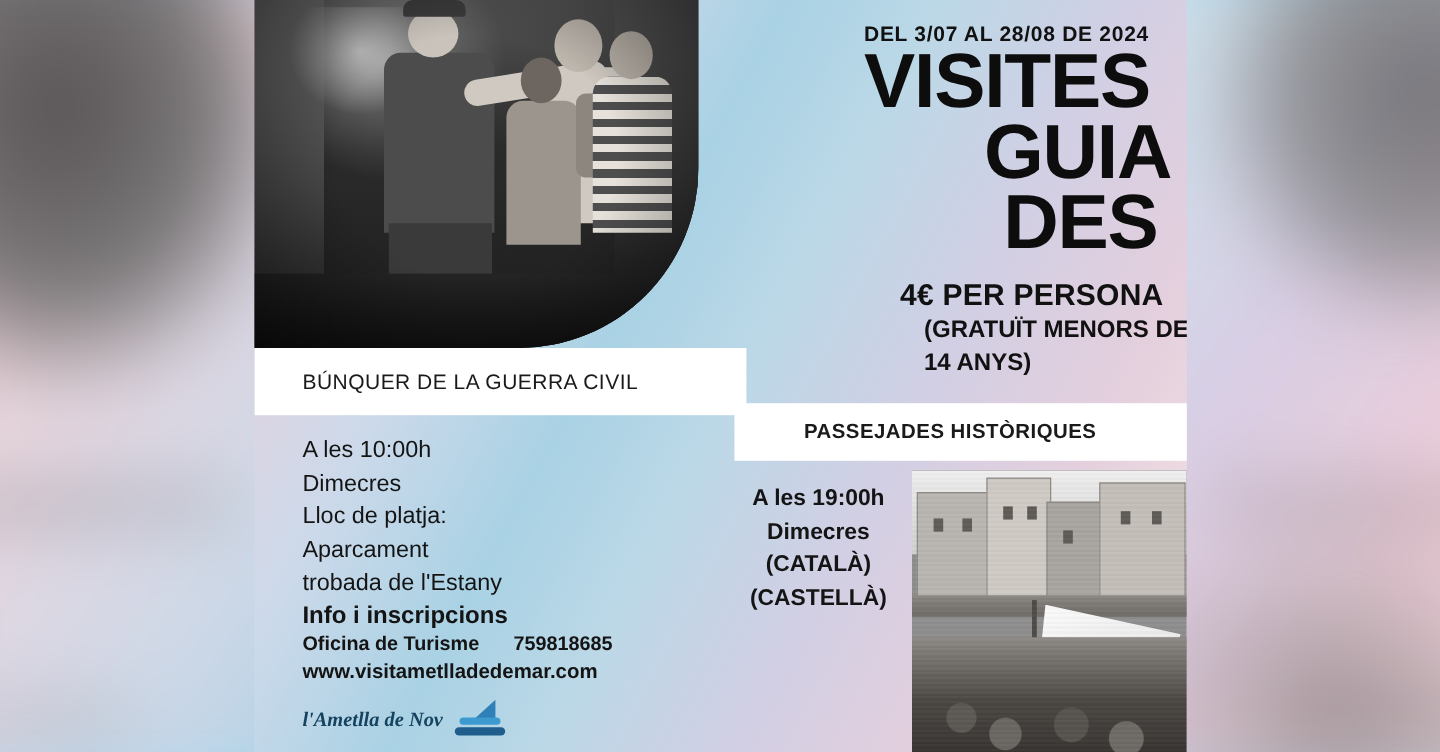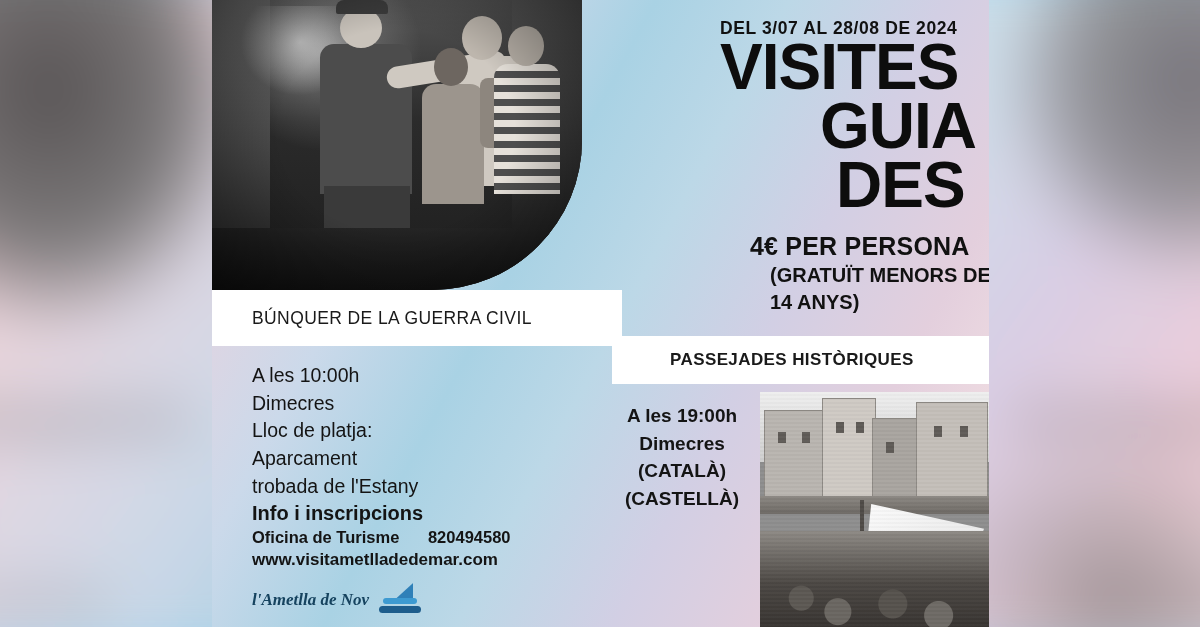--- a/index.html
+++ b/index.html
@@ -428,21 +428,21 @@
       <div>A les 10:00h</div>
       <div>Dimecres</div>
       <div>Lloc de platja:</div>
       <div>Aparcament</div>
       <div>trobada de l'Estany</div>
     </div>
 
     <div class="info-title">Info i inscripcions</div>
     <div class="info-line">
       <span>Oficina de Turisme</span>
-      <span class="phone">820494580</span>
+      <span class="phone">759818685</span>
     </div>
     <div class="info-web">www.visitametlladedemar.com</div>
 
     <div class="bar-white bar-passejades">
       <span class="bar-txt">PASSEJADES HISTÒRIQUES</span>
     </div>
 
     <div class="pass-details">
       <div>A les 19:00h</div>
       <div>Dimecres</div>

